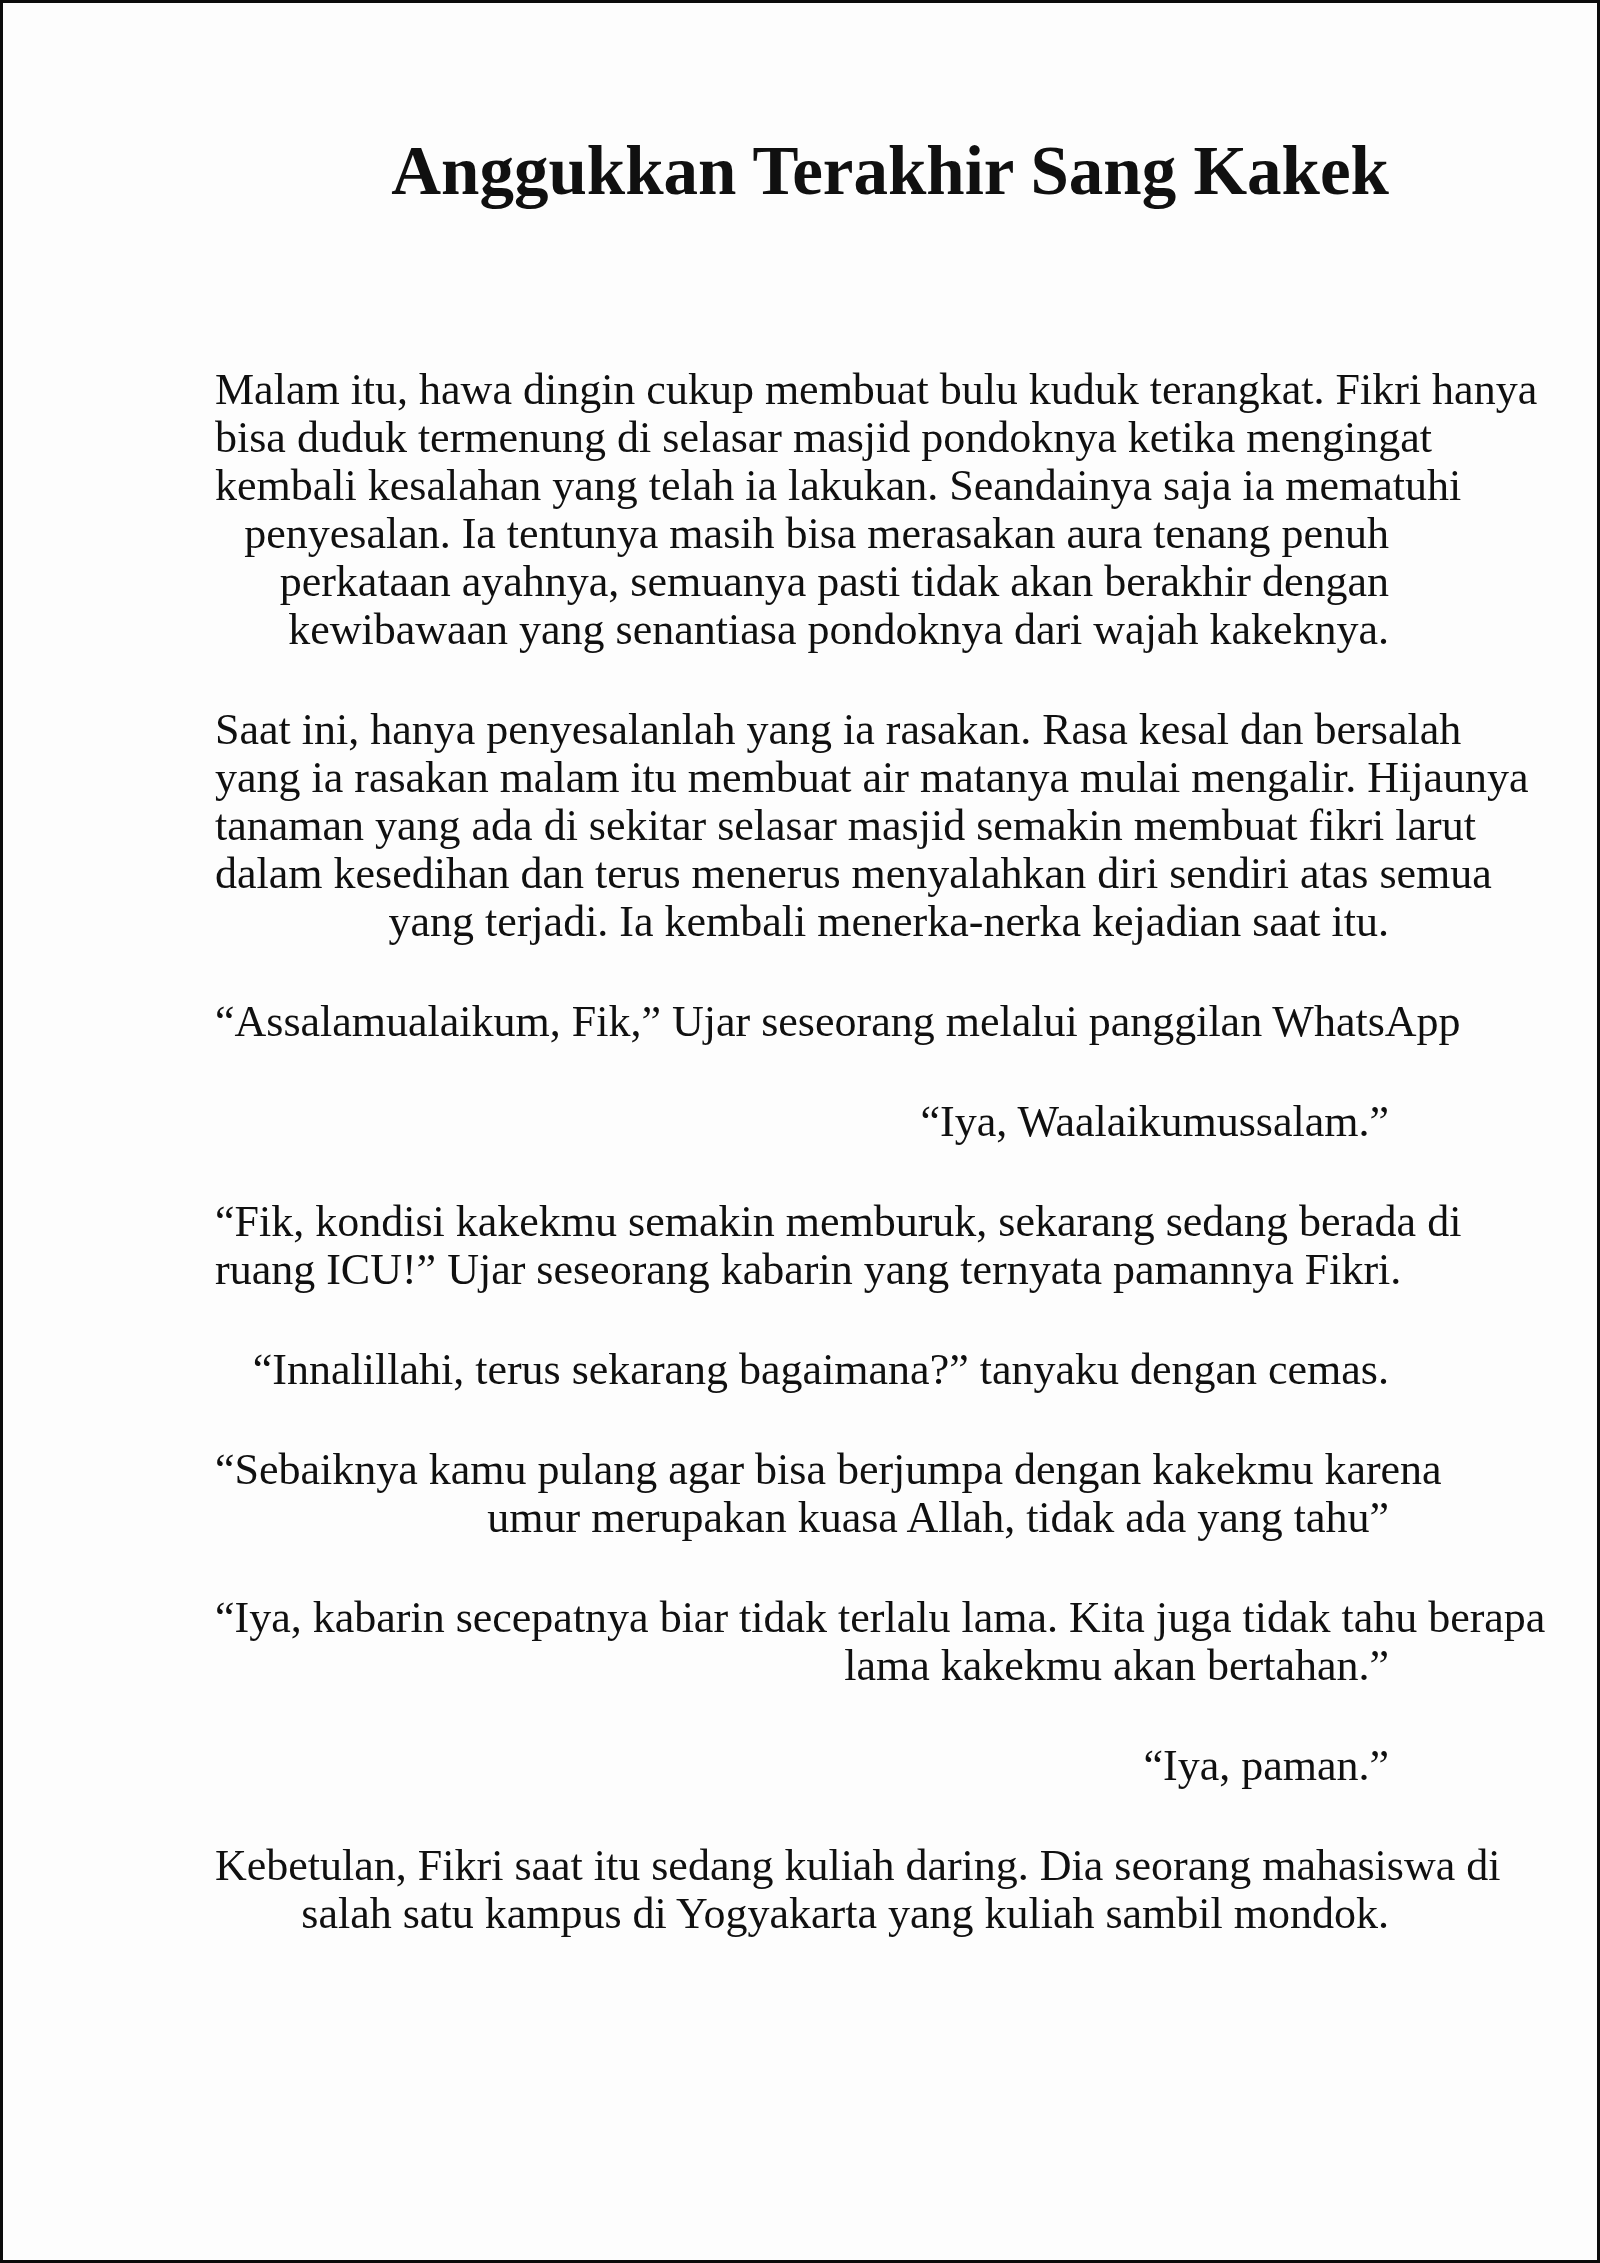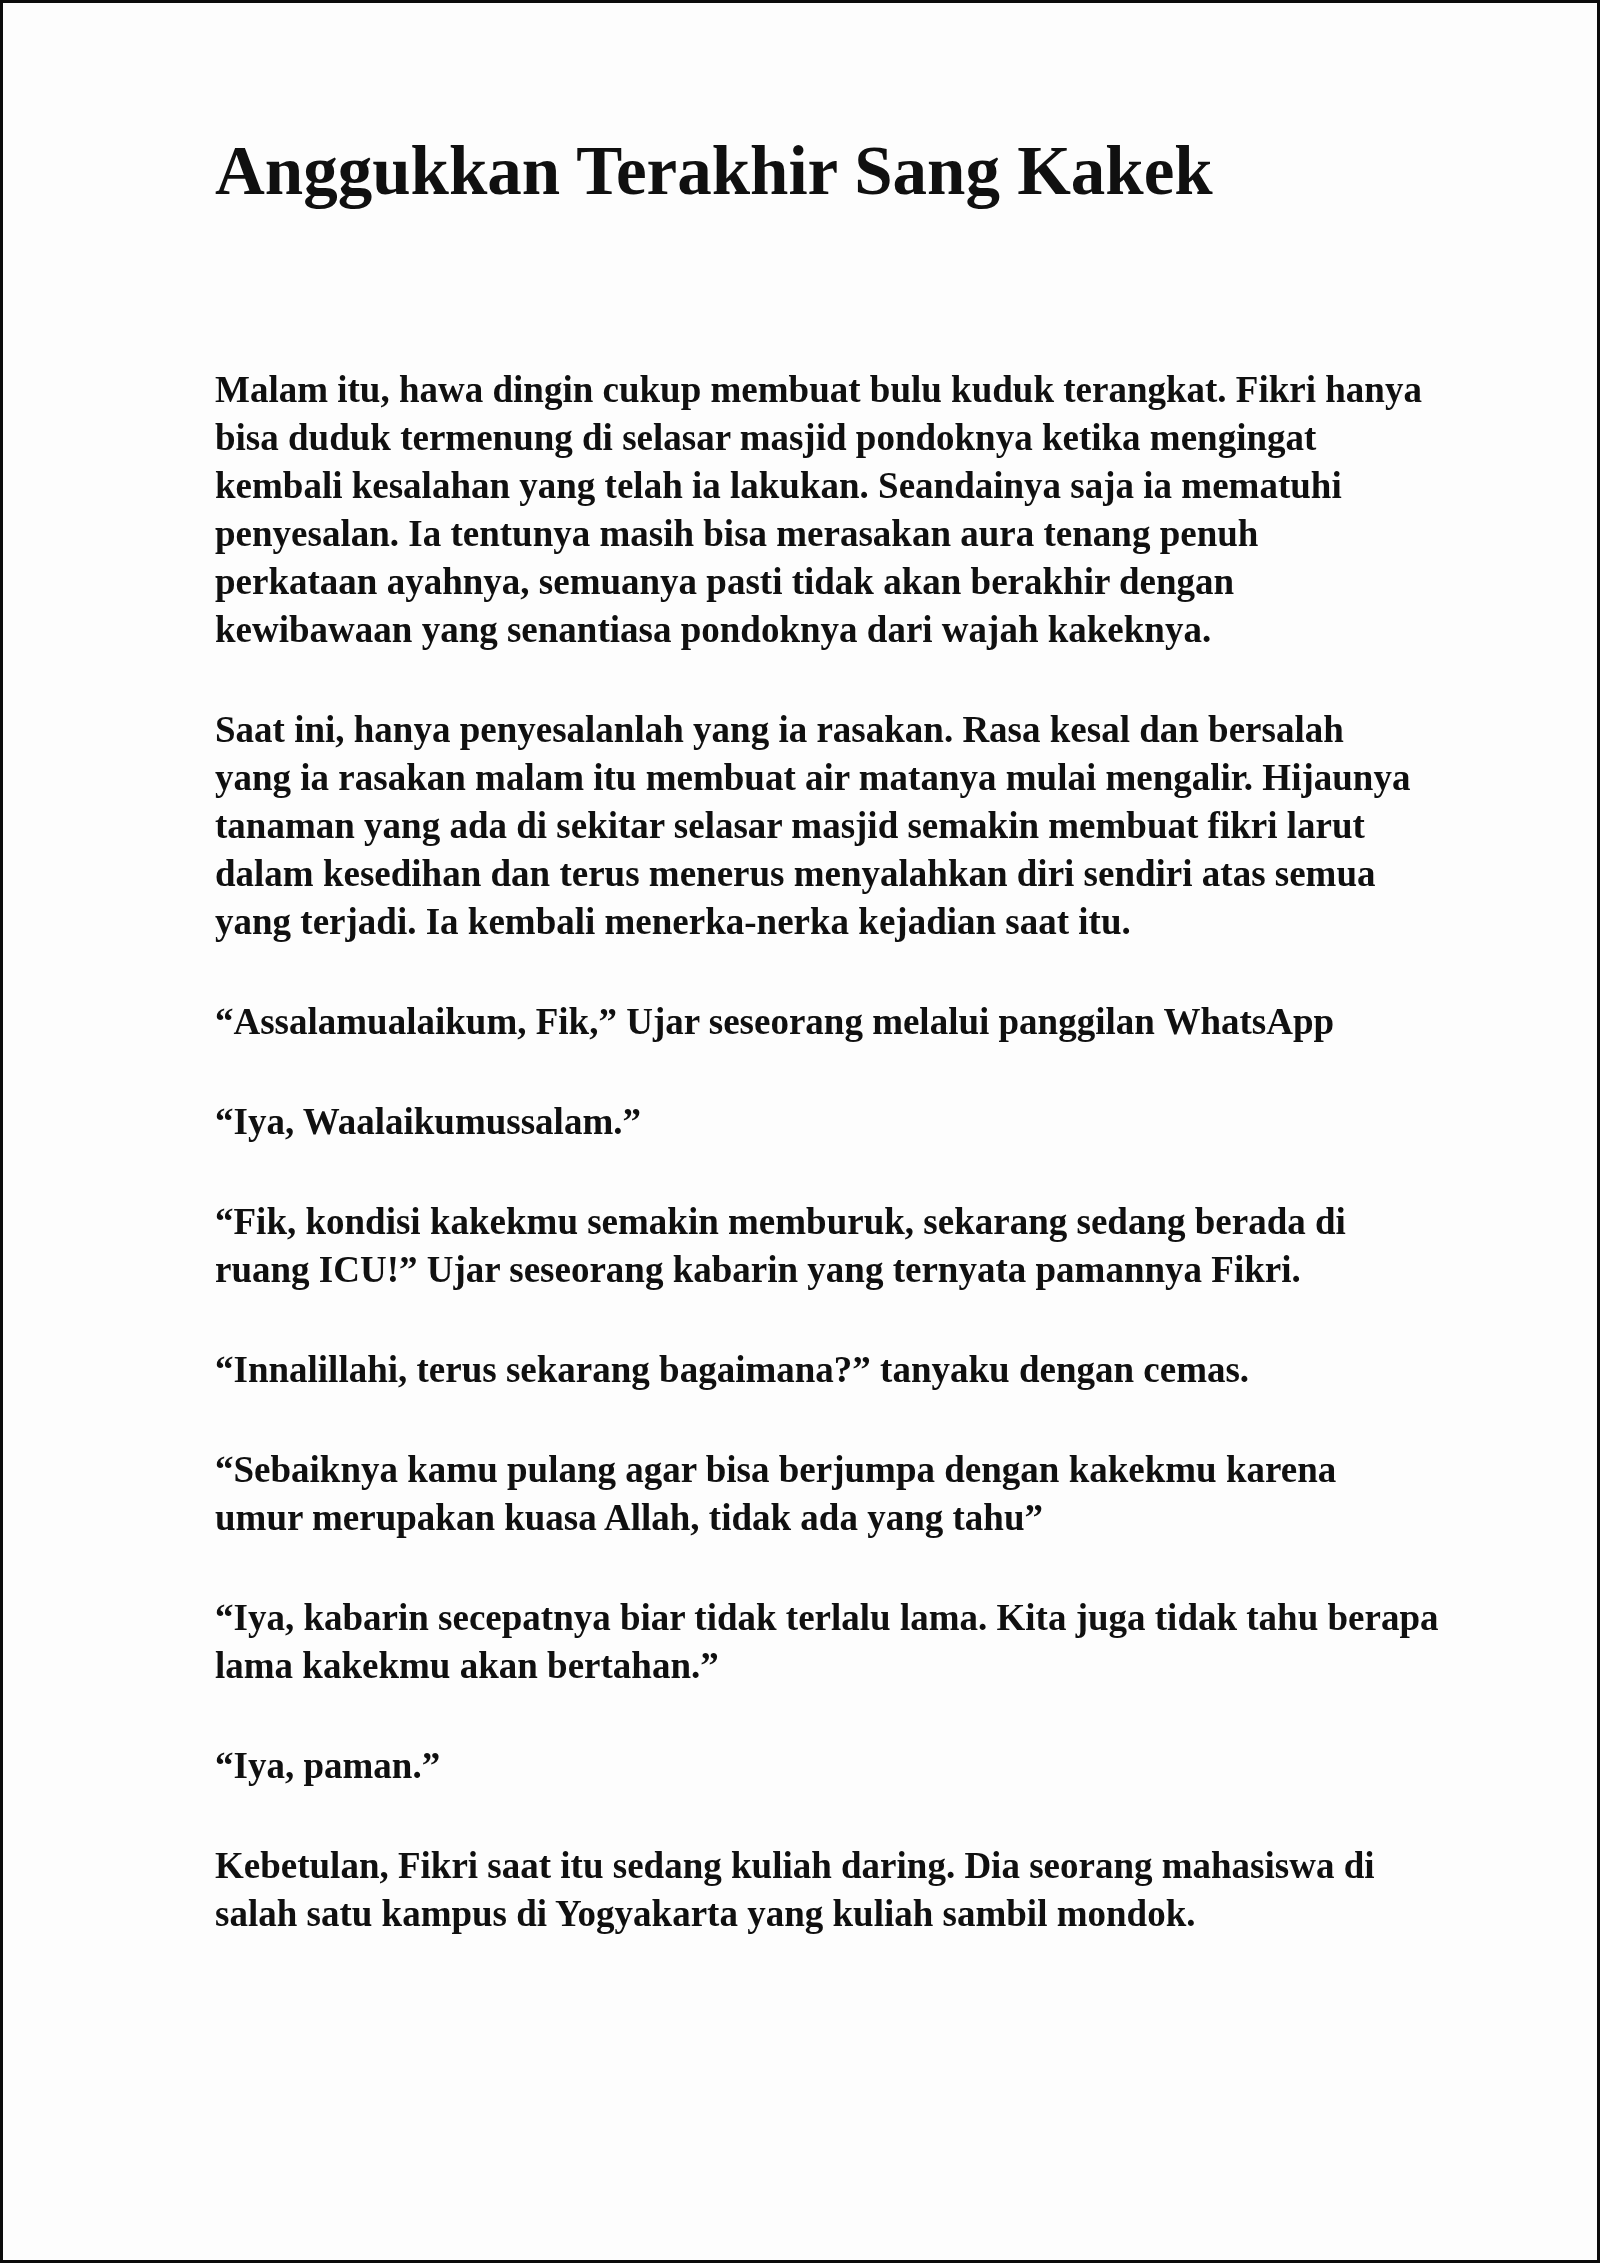--- a/index.html
+++ b/index.html
@@ -12,33 +12,34 @@
     height: 2263px;
     box-sizing: border-box;
     background: #fdfdfd;
     border: 3px solid #0b0b0b;
     overflow: hidden;
     font-family: "Liberation Serif", "DejaVu Serif", serif;
     color: #101010;
   }
   .content {
     padding: 0 208px 0 212px;
+    text-align: right;
   }
   .doc-title {
     font-size: 69px;
     line-height: 90px;
     font-weight: bold;
     margin: 123px 0 150px 0;
     white-space: nowrap;
   }
   .para {
     margin: 12px 0 52px 0;
-    font-size: 37px;
+    font-size: 44px;
     line-height: 48px;
-    font-weight: bold;
+    font-weight: normal;
   }
   .line {
     display: block;
     white-space: nowrap;
   }
 </style>
 </head>
 <body>
 
 <div class="page">

